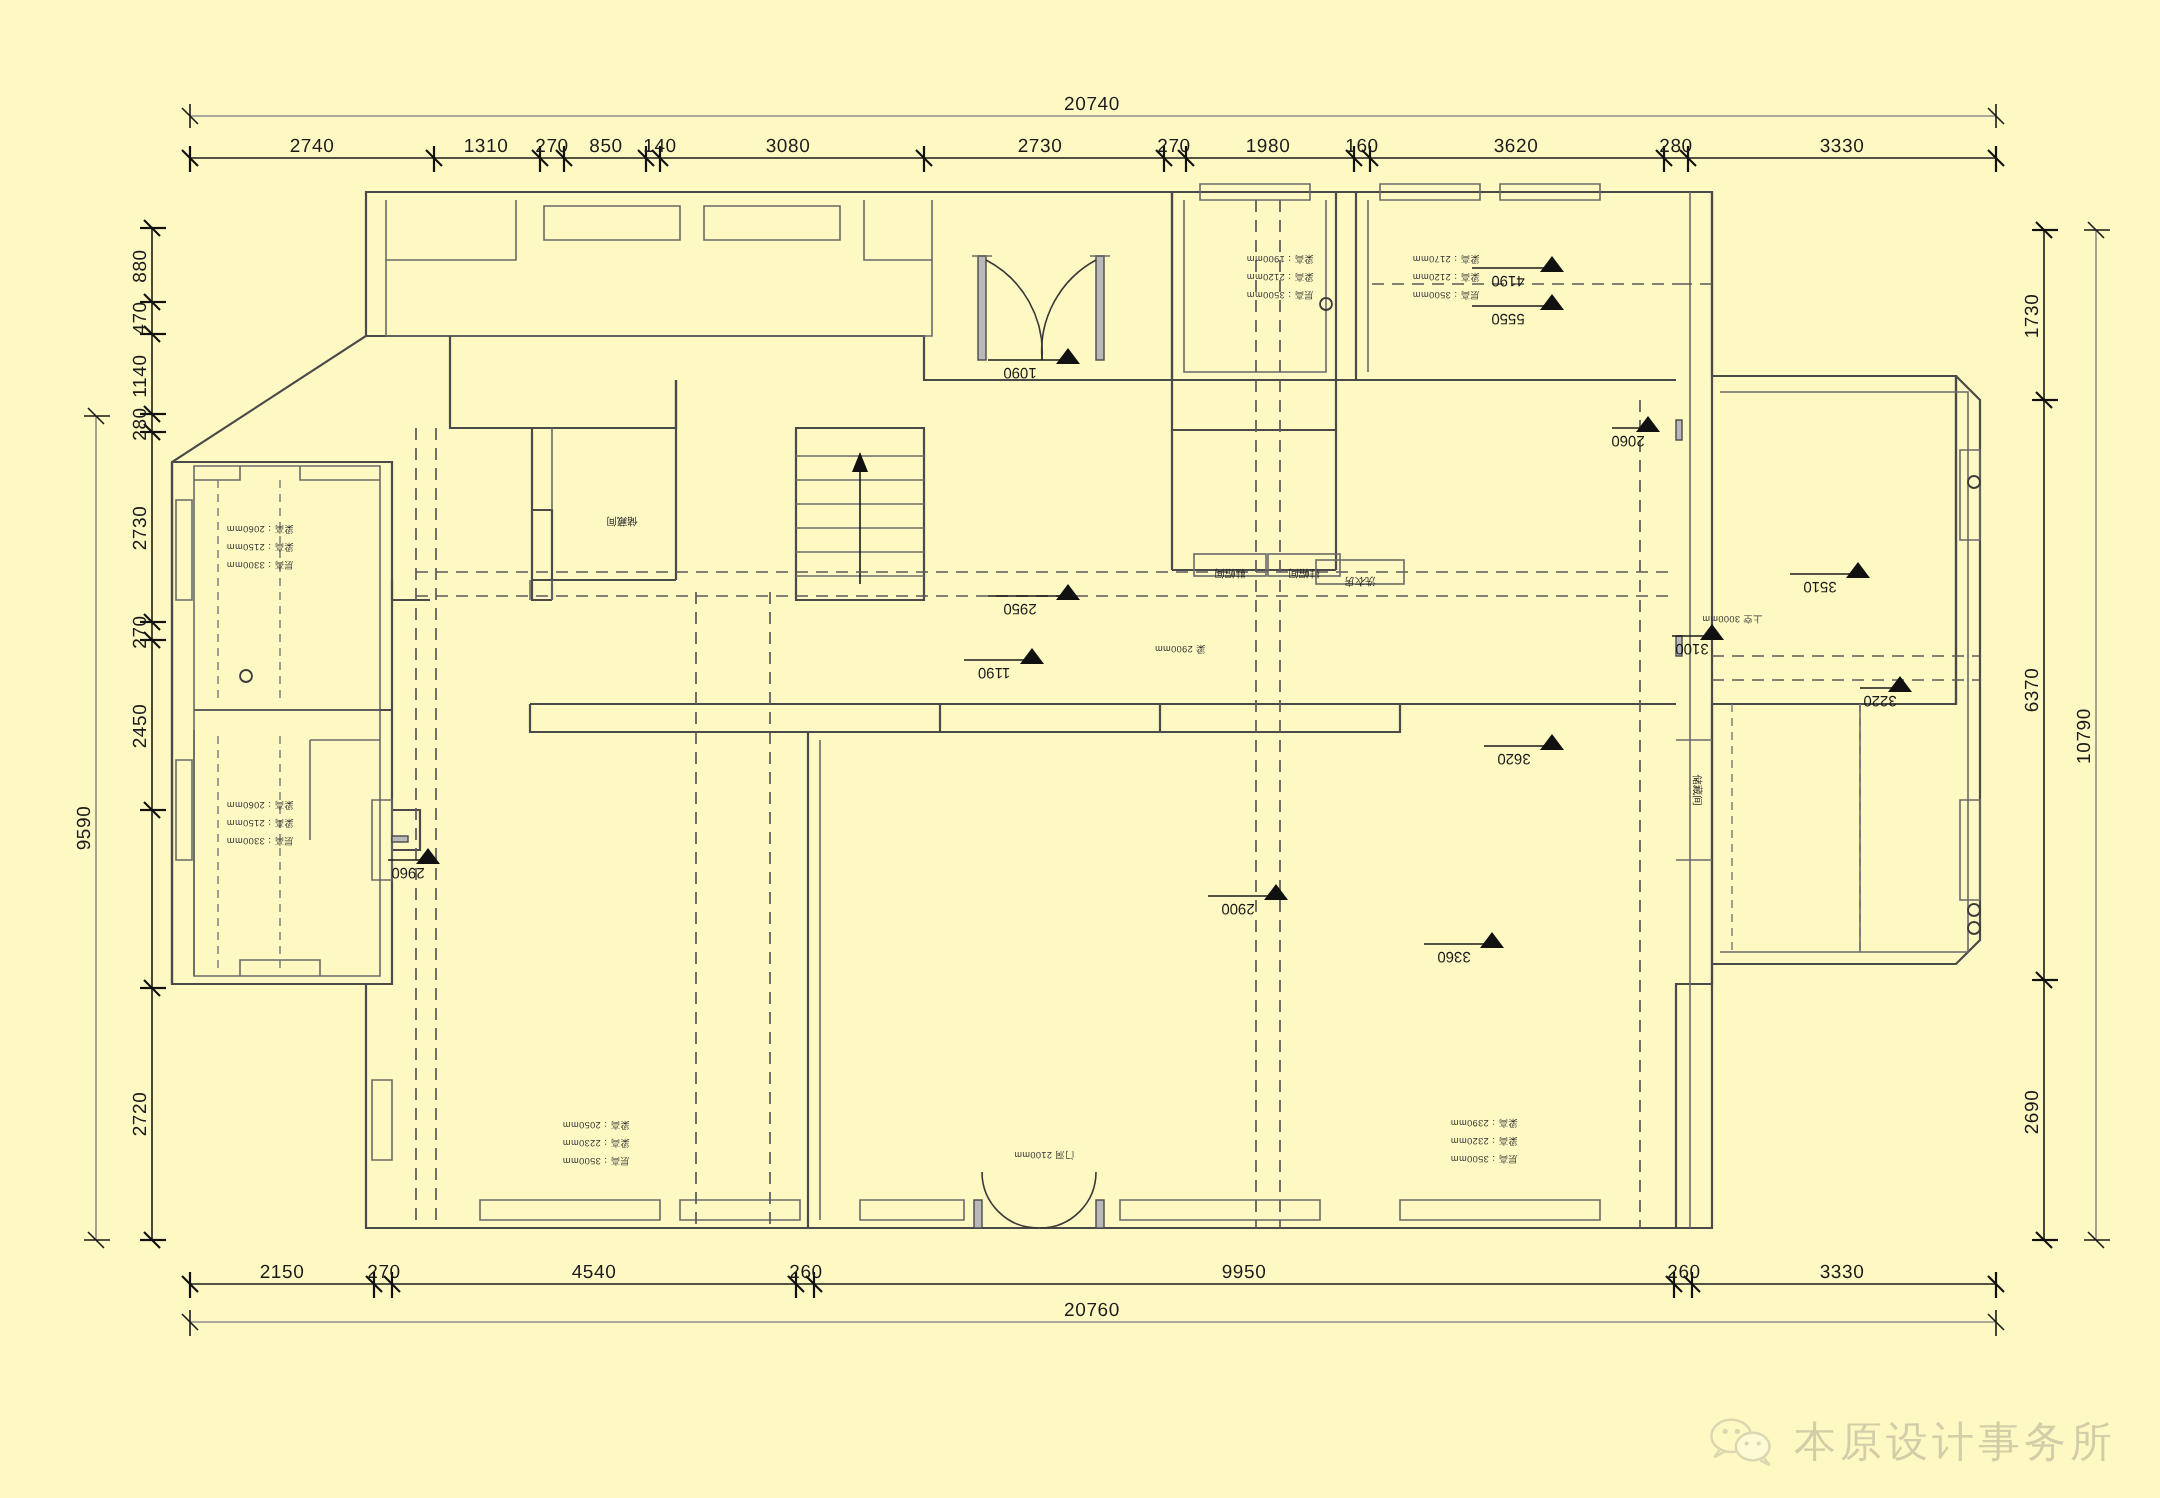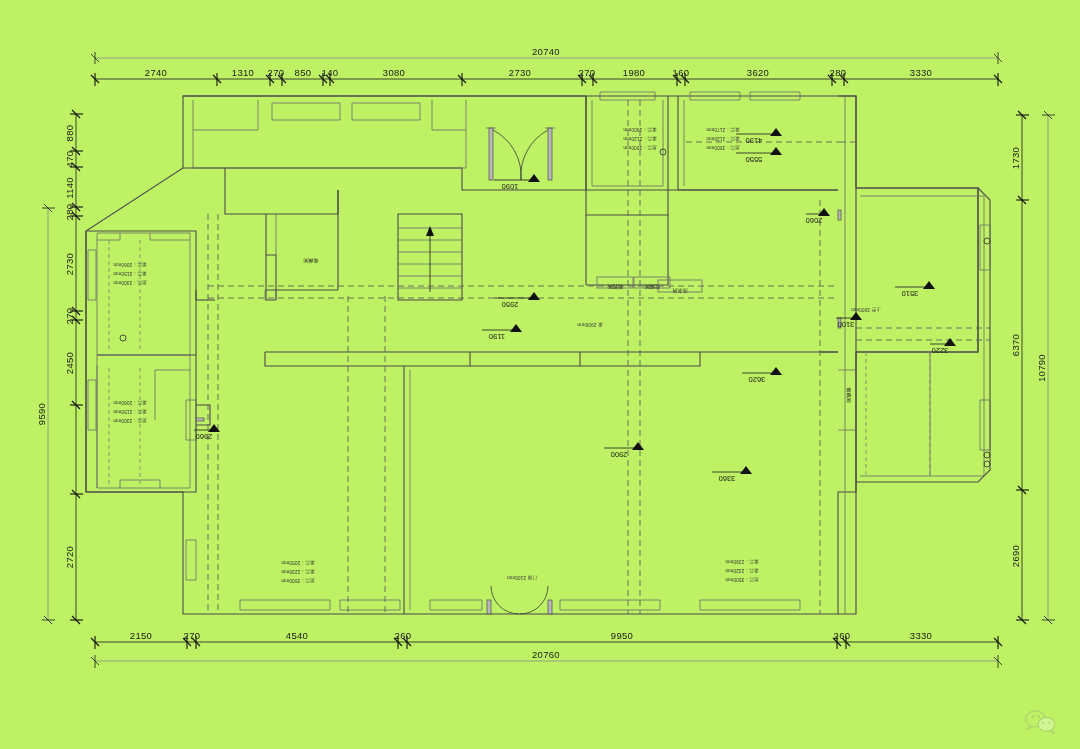--- a/index.html
+++ b/index.html
@@ -1,18 +1,18 @@
 <!DOCTYPE html>
 <html><head>
 <meta charset="utf-8">
 <style>
   html,body{margin:0;padding:0;background:#ffffff;}
   body{width:1080px;height:749px;overflow:hidden;
        font-family:"Liberation Sans","DejaVu Sans",sans-serif;color:#1a1a1a;}
-  #stage{position:relative;width:1080px;height:749px;background:#bef264;text-align:right;}
+  #stage{position:relative;width:1080px;height:749px;background:#fef9c3;text-align:right;}
   svg.plan{position:absolute;left:0;top:0;width:1080px;height:749px;}
   
   .wall{stroke:#4a4a4a;stroke-width:1.1;fill:none;}
   .wall-thin{stroke:#6a6a6a;stroke-width:0.8;fill:none;}
   .hatch{fill:#b9b9b9;stroke:#4a4a4a;stroke-width:0.7;}
   .dash{stroke:#5a5a5a;stroke-width:0.85;fill:none;stroke-dasharray:6 4;}
   .dash-fine{stroke:#777;stroke-width:0.7;fill:none;stroke-dasharray:4 3;}
   .dim{stroke:#1a1a1a;stroke-width:0.8;fill:none;}
   .dim-light{stroke:#8c8c8c;stroke-width:0.8;fill:none;}
   .arc{stroke:#3a3a3a;stroke-width:0.8;fill:none;}
@@ -496,15 +496,16 @@
   <svg class="wm-icon" viewBox="0 0 44 34">
     <ellipse cx="15" cy="13" rx="13" ry="10.5" fill="none" stroke="#8a8a8a" stroke-width="1.6"></ellipse>
     <path d="M8,21 L4,27 L11,23" fill="none" stroke="#8a8a8a" stroke-width="1.6"></path>
     <circle cx="11" cy="10" r="1.7" fill="#8a8a8a"></circle>
     <circle cx="19" cy="10" r="1.7" fill="#8a8a8a"></circle>
     <ellipse cx="29" cy="20" rx="11" ry="9" fill="#fff" stroke="#8a8a8a" stroke-width="1.6"></ellipse>
     <path d="M36,27 L40,32 L34,29" fill="none" stroke="#8a8a8a" stroke-width="1.6"></path>
     <circle cx="25" cy="18" r="1.4" fill="#8a8a8a"></circle>
     <circle cx="33" cy="18" r="1.4" fill="#8a8a8a"></circle>
   </svg>
+  <span class="wm-text">本原设计事务所</span>
 </div>
 
 </div>
 
 </body></html>

